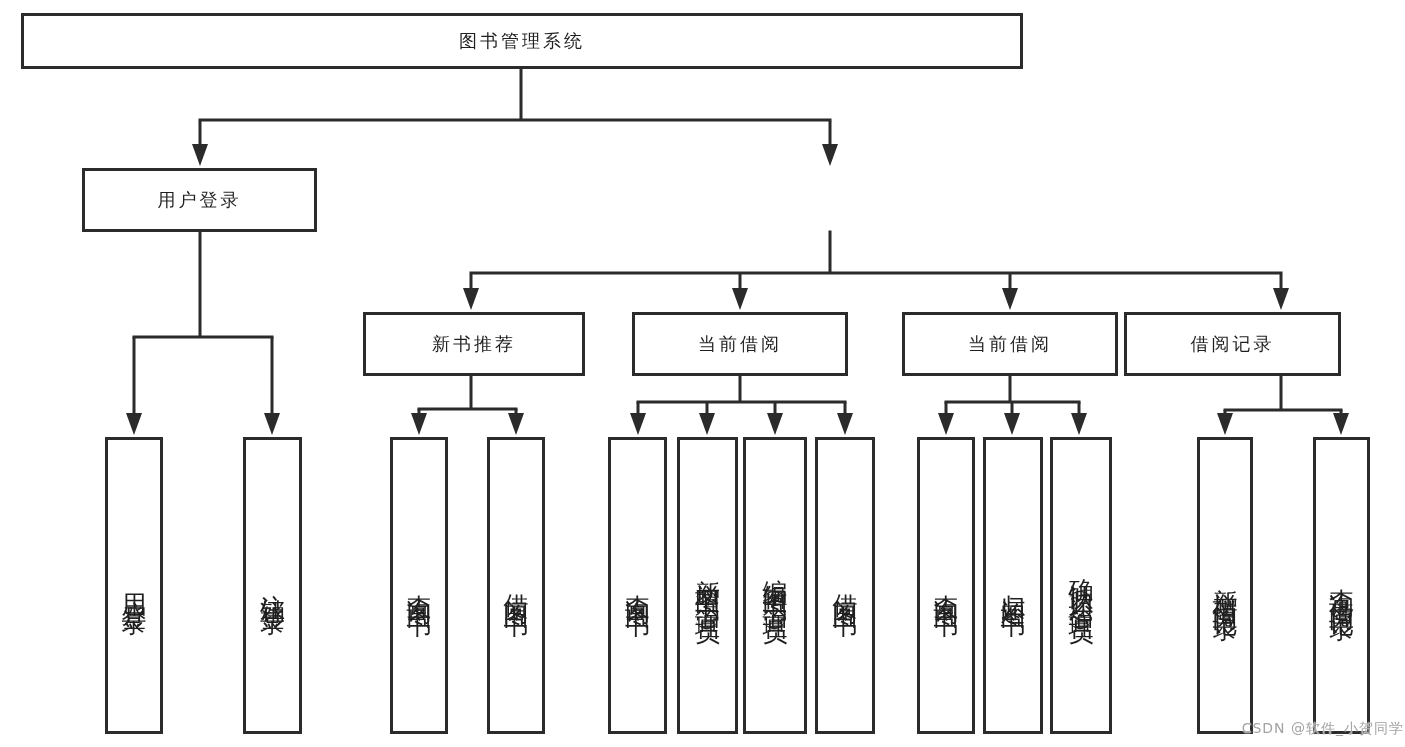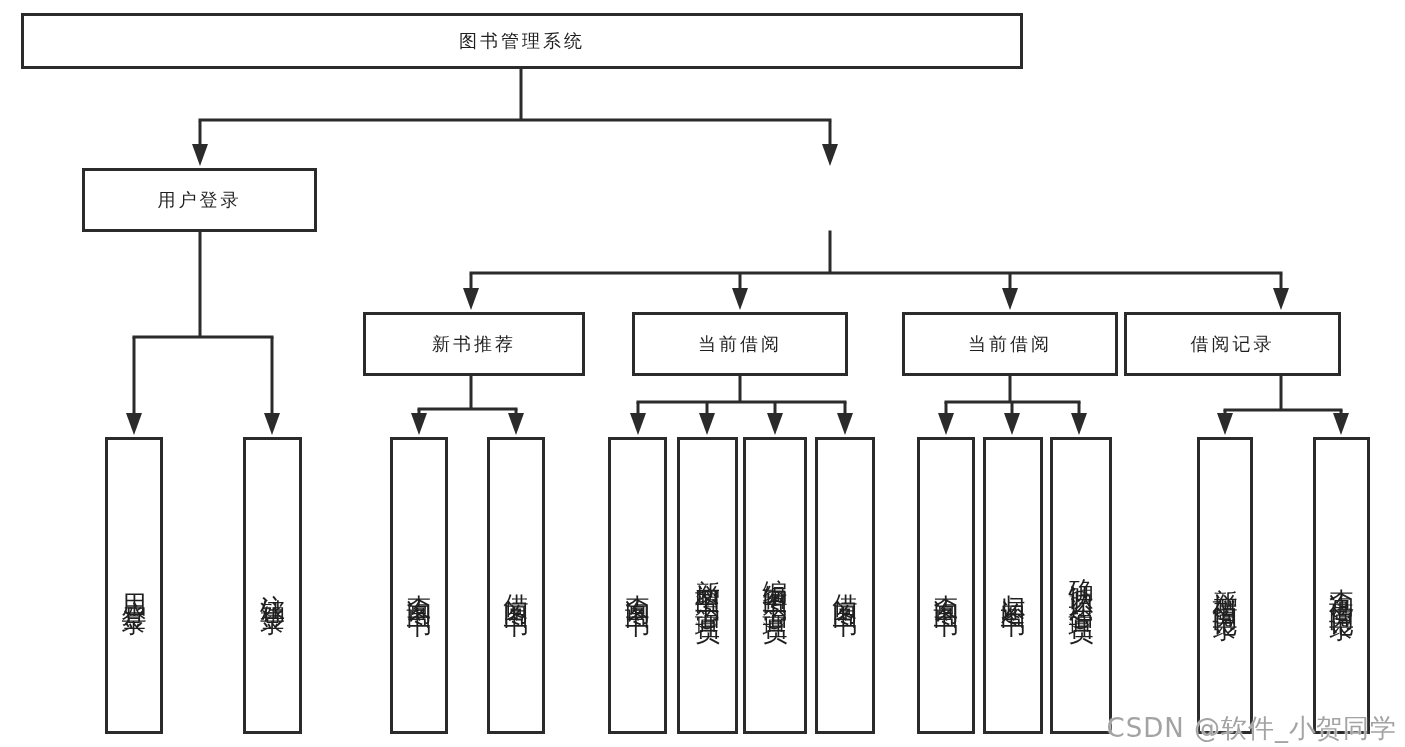--- a/index.html
+++ b/index.html
@@ -57,23 +57,23 @@
     writing-mode: vertical-rl;
     font-size: 25px;
     line-height: 1;
     letter-spacing: 6px;
     color: var(--text, #1f1f1f);
   }
 
   .watermark {
     position: absolute;
     top: 714px;
-    right: 8px;
+    right: 1px;
     z-index: 3;
-    font-size: 26px;
+    font-size: 14px;
     line-height: 28px;
     letter-spacing: 1px;
     color: var(--watermark, #a3a3a3);
     text-shadow: 0 0 2px #ffffff, 0 0 1px #ffffff;
     white-space: nowrap;
   }
 </style>
 </head>
 <body>
 

